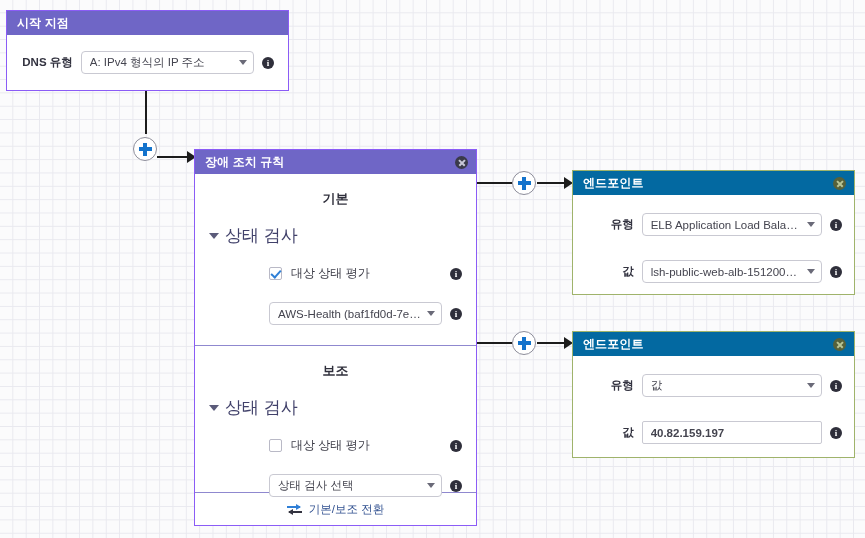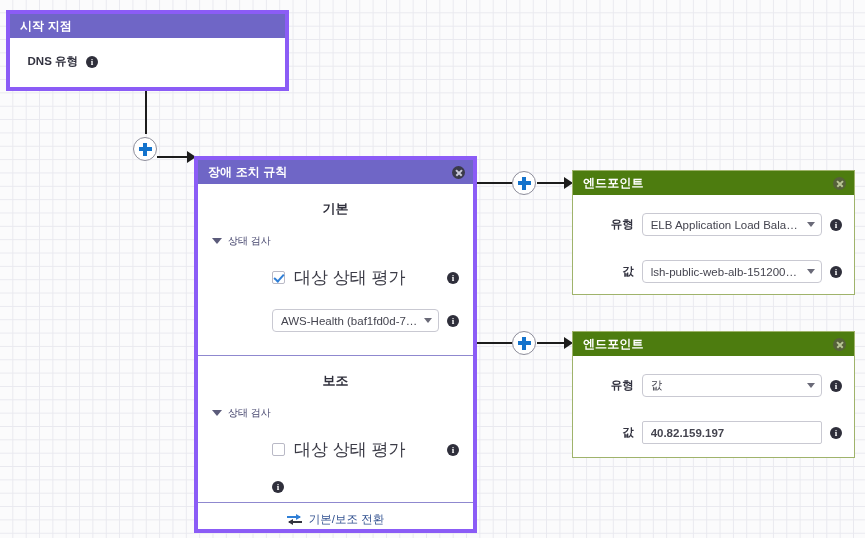--- a/index.html
+++ b/index.html
@@ -38,25 +38,25 @@
     box-sizing: border-box;
     color: #ffffff;
     font-size: 12px;
     font-weight: bold;
     letter-spacing: .1px;
   }
   .card-header .title { flex: 1 1 auto; white-space: nowrap; }
   .card-body { box-sizing: border-box; }
 
   
-  .card.purple { border: 4px solid #8b5cf6; }
+  .card.purple { border: 1px solid #8b5cf6; }
   .card.purple > .card-header { background: #6f66c6; }
   
   .card.green { border: 1px solid #9fb36b; }
-  .card.green > .card-header { background: #4d7c0f; }
+  .card.green > .card-header { background: #0369a1; }
 
   
   .close-btn {
     width: 13px; height: 13px;
     border-radius: 50%;
     background: #3a3a4a;
     position: relative;
     flex: 0 0 auto;
     cursor: pointer;
   }
@@ -146,21 +146,21 @@
     gap: 6px;
     cursor: pointer;
   }
   .disclosure .tri {
     width: 0; height: 0;
     border-left: 5px solid transparent;
     border-right: 5px solid transparent;
     border-top: 6px solid #5b5b7a;
   }
   .disclosure .dtext {
-    font-size: 10px;
+    font-size: 17px;
     color: #41416a;
   }
   .check-row {
     display: flex;
     align-items: center;
     gap: 9px;
   }
   .checkbox {
     width: 13px; height: 13px;
     box-sizing: border-box;
@@ -174,21 +174,21 @@
   .checkbox.checked::after {
     content: "";
     position: absolute;
     left: 3px; top: 0px;
     width: 4px; height: 8px;
     border: solid #2f7fd6;
     border-width: 0 2px 2px 0;
     transform: rotate(42deg);
   }
   .check-label {
-    font-size: 17px;
+    font-size: 12px;
     color: #3b3b46;
     white-space: nowrap;
   }
   .divider-purple {
     border-top: 1px solid #8f88cf;
   }
   .swap-link {
     display: flex;
     align-items: center;
     justify-content: center;
@@ -277,26 +277,30 @@
   <div class="plus-node" style="left:512px; top:171px;"></div>
   <div class="plus-node" style="left:512px; top:331px;"></div>
 
   <div class="card purple" style="left:6px; top:10px; width:283px; height:81px;">
     <div class="card-header">
       <span class="title">시작 지점</span>
     </div>
     <div class="card-body" style="padding:16px 14px 14px 14px;">
       <div class="row">
         <div class="row-label" style="width:54px;">DNS 유형</div>
+        <div class="select" style="width:180px;">
+          <span class="sel-text">A: IPv4 형식의 IP 주소</span>
+          <span class="caret"></span>
+        </div>
         <div class="info-icon">i</div>
       </div>
     </div>
   </div>
 
-  <div class="card purple" style="left:194px; top:156px; width:283px; height:377px;">
+  <div class="card purple" style="left:194px; top:149px; width:283px; height:377px;">
     <div class="card-header">
       <span class="title">장애 조치 규칙</span>
       <span class="close-btn"></span>
     </div>
 
     <div class="card-body" style="padding:16px 14px 14px 14px; height:171px;">
       <div class="section-title" style="margin-bottom:16px;">기본</div>
       <div class="disclosure" style="margin-bottom:18px;">
         <span class="tri"></span>
         <span class="dtext">상태 검사</span>
@@ -320,20 +324,24 @@
       <div class="disclosure" style="margin-bottom:18px;">
         <span class="tri"></span>
         <span class="dtext">상태 검사</span>
       </div>
       <div class="check-row" style="margin:0 0 20px 60px;">
         <span class="checkbox"></span>
         <span class="check-label">대상 상태 평가</span>
         <span class="info-icon" style="margin-left:auto;">i</span>
       </div>
       <div class="row" style="margin-left:60px;">
+        <div class="select" style="width:190px;">
+          <span class="sel-text">상태 검사 선택</span>
+          <span class="caret"></span>
+        </div>
         <div class="info-icon">i</div>
       </div>
     </div>
 
     <div class="card-body divider-purple" style="padding:9px 14px;">
       <div class="swap-link">
         <span class="swap-icon">
           <span class="a1"></span>
             <span class="a2"></span>
         </span>

